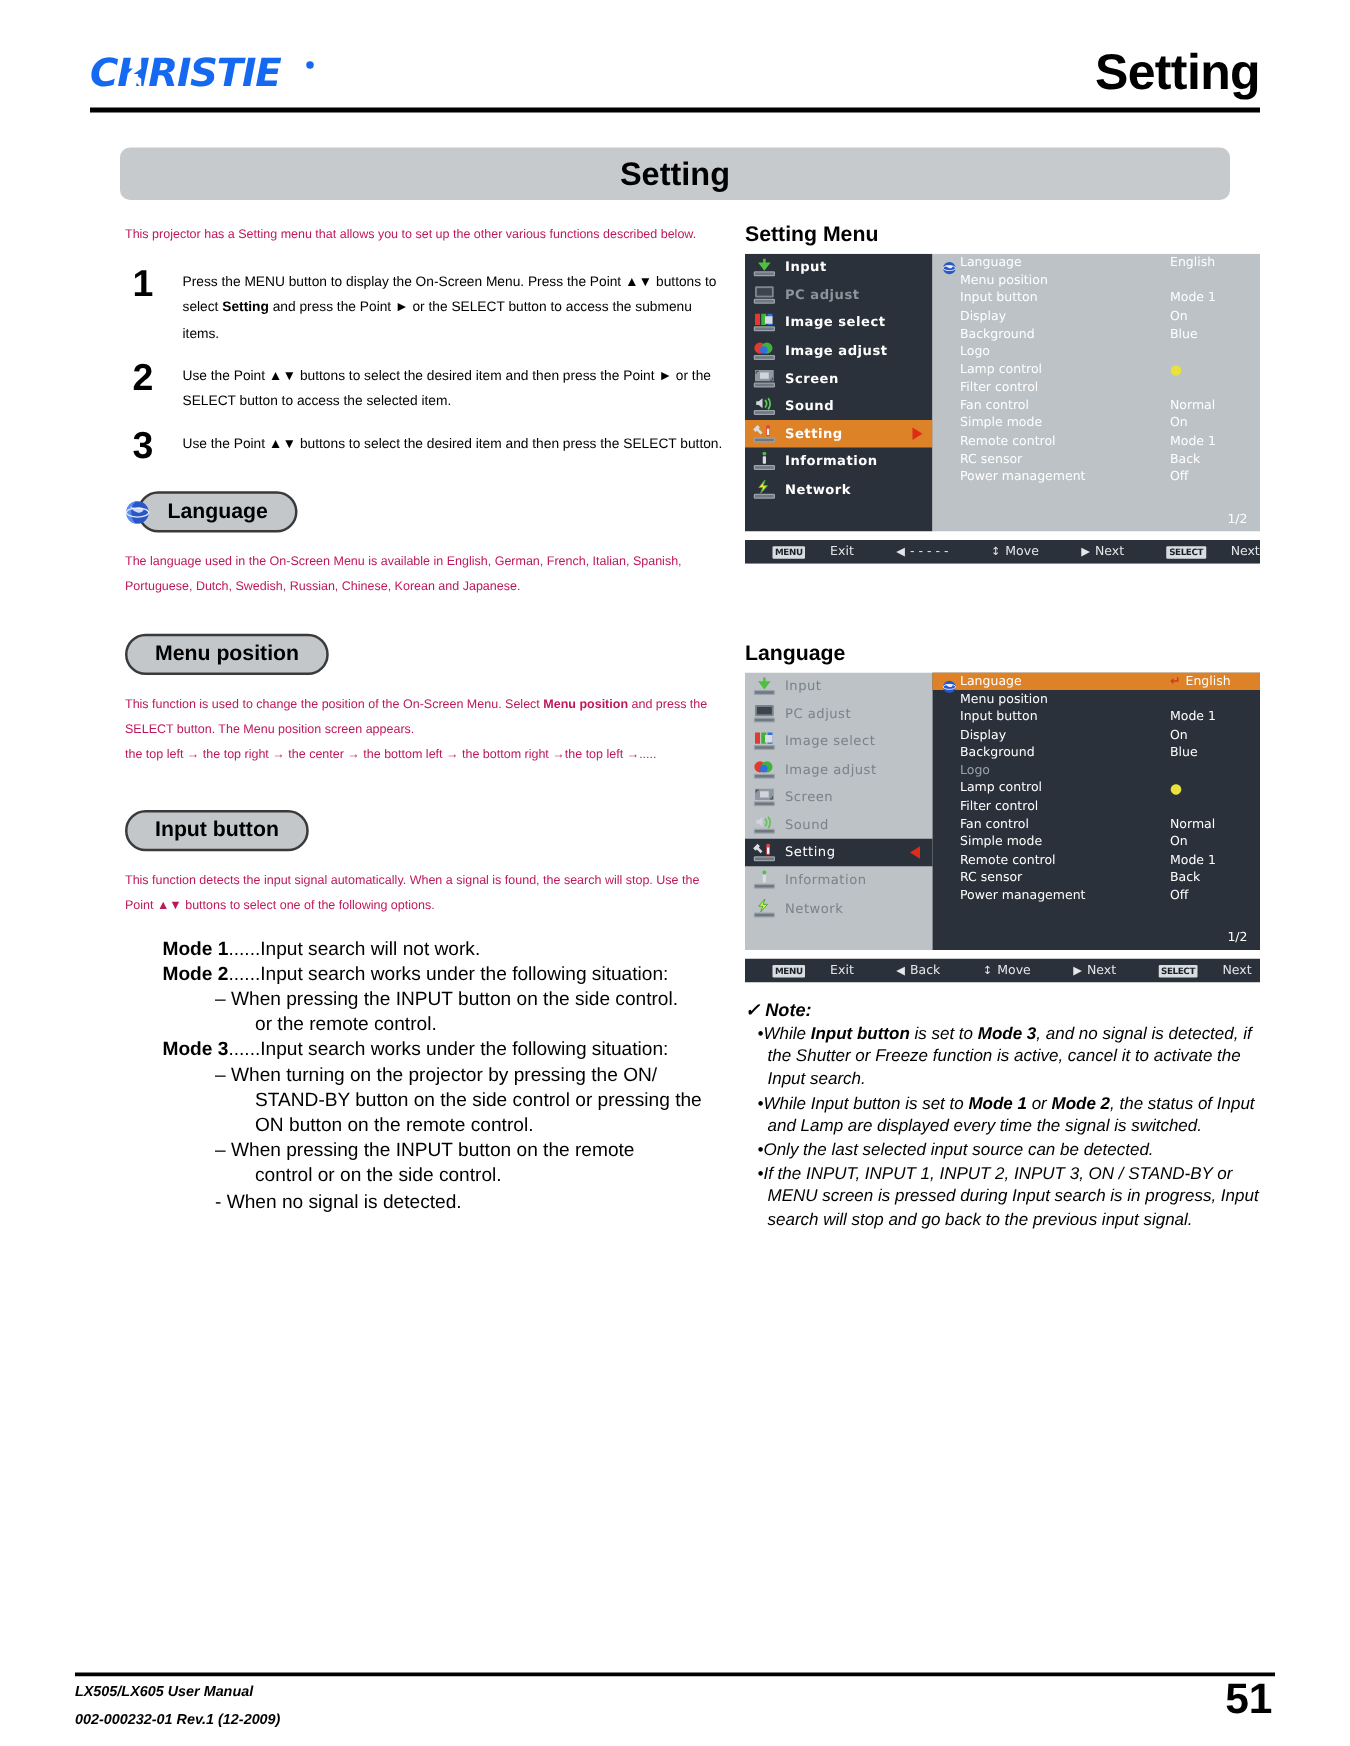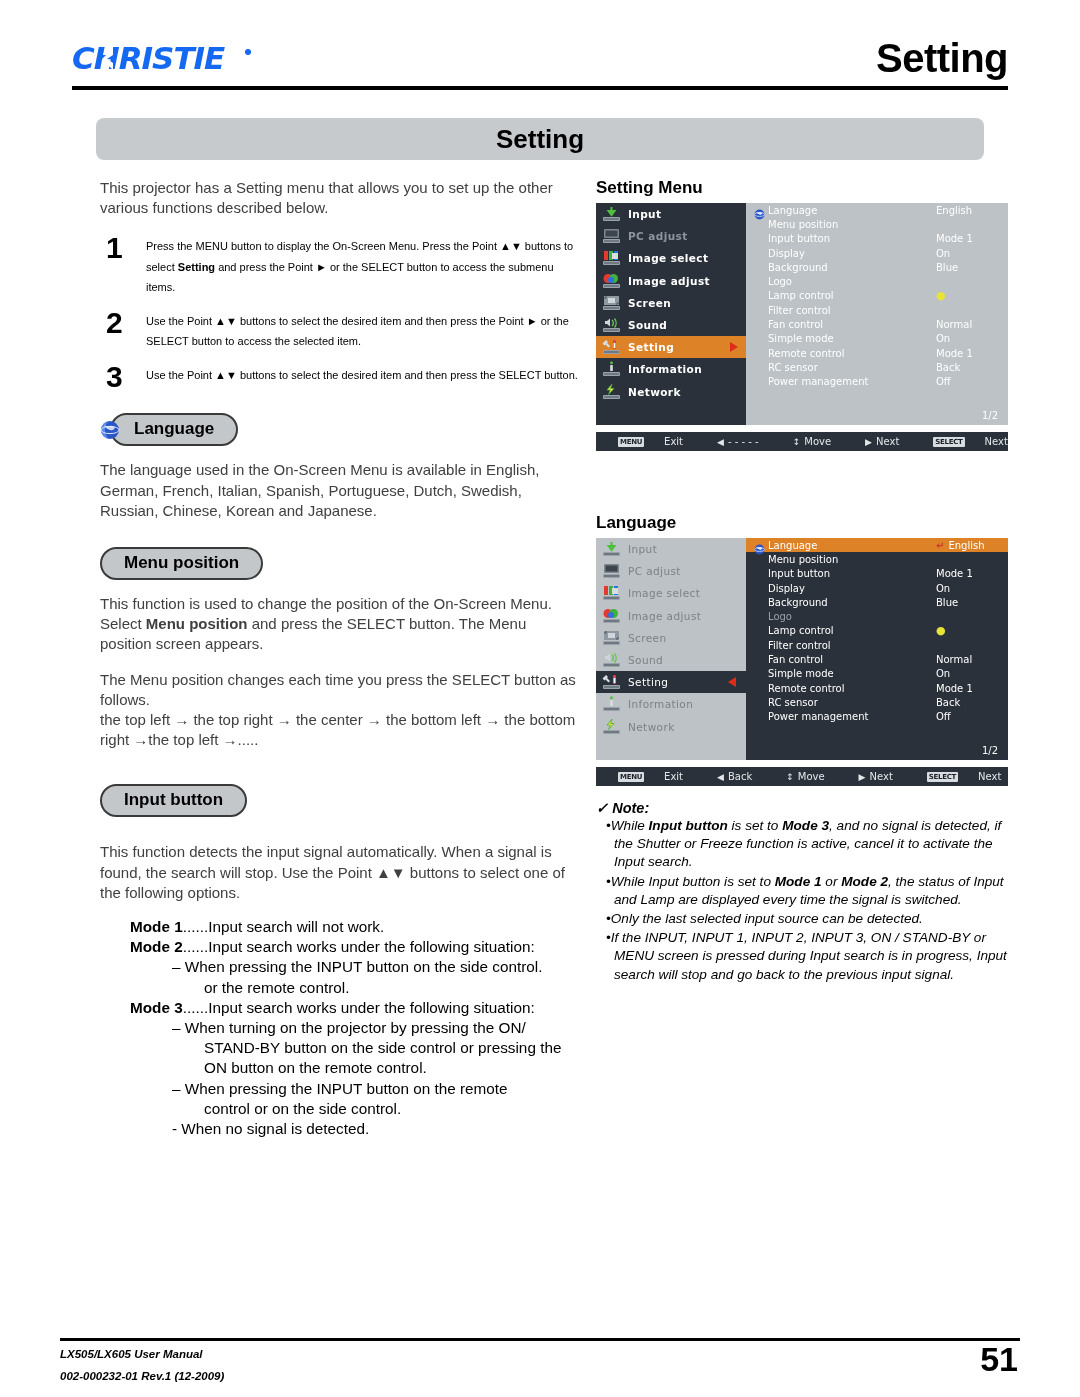--- a/index.html
+++ b/index.html
@@ -31,21 +31,21 @@
     position: absolute; left: 96px; top: 118px; width: 888px; height: 42px;
     background: #c6cacd; border-radius: 8px;
     display: flex; align-items: center; justify-content: center;
   }
   .band-text { font-size: 26px; font-weight: bold; color: #000; }
 
   
   .col-left  { position: absolute; left: 100px;  top: 178px; width: 482px; }
   .col-right { position: absolute; left: 596px; top: 178px; width: 412px; }
 
-  .p { font-size: 15px; line-height: 20.2px; color: #404040; }
+  .p { font-size: 10px; line-height: 20.2px; color: #be185d; }
   .p.gap { margin-top: 15px; }
   b { font-weight: bold; }
 
   
   .steps { margin-top: 18px; }
   .step { display: flex; margin-bottom: 14px; }
   .step-num {
     width: 46px; flex: 0 0 46px;
     font-size: 30px; font-weight: bold; line-height: 20px;
     padding-top: 2px; padding-left: 6px;
@@ -220,27 +220,26 @@
         </svg>
       </span>
       <span class="pill">Language</span>
     </div>
     <div class="p" style="margin-top:14px">The language used in the On-Screen Menu is available in English, German, French, Italian, Spanish, Portuguese, Dutch, Swedish, Russian, Chinese, Korean and Japanese.</div>
 
     <div class="pill-row">
       <span class="pill">Menu position</span>
     </div>
     <div class="p" style="margin-top:14px"><span>This function is used to change the position of the On-Screen Menu. Select </span><b>Menu position</b><span> and press the SELECT button. The Menu position screen appears.</span></div>
-    <div class="p gap">The Menu position changes each time you press the SELECT button as follows.</div>
     <div class="p">the top left  → the top right  → the center → the bottom left → the bottom right  →the top left  →.....</div>
 
     <div class="pill-row" style="margin-top:34px">
       <span class="pill">Input button</span>
     </div>
-    <div class="p" style="margin-top:25px">This function detects the input signal automatically. When a signal is found, the search will stop. Use the Point ▲▼ buttons to select one of the following options.</div>
+    <div class="p" style="margin-top:14px">This function detects the input signal automatically. When a signal is found, the search will stop. Use the Point ▲▼ buttons to select one of the following options.</div>
 
     <div class="modelist">
       <div class="mode-line"><b>Mode 1</b><span>......</span><span>Input search will not work.</span></div>
       <div class="mode-line"><b>Mode 2</b><span>......</span><span>Input search works under the following situation:</span></div>
       <div class="mode-sub">– When pressing the INPUT button on the side control.</div>
       <div class="mode-sub2">or the remote control.</div>
       <div class="mode-line"><b>Mode 3</b><span>......</span><span>Input search works under the following situation:</span></div>
       <div class="mode-sub">– When turning on the projector by pressing the ON/</div>
       <div class="mode-sub2">STAND-BY button on the side control or pressing the</div>
       <div class="mode-sub2">ON button on the remote control.</div>

